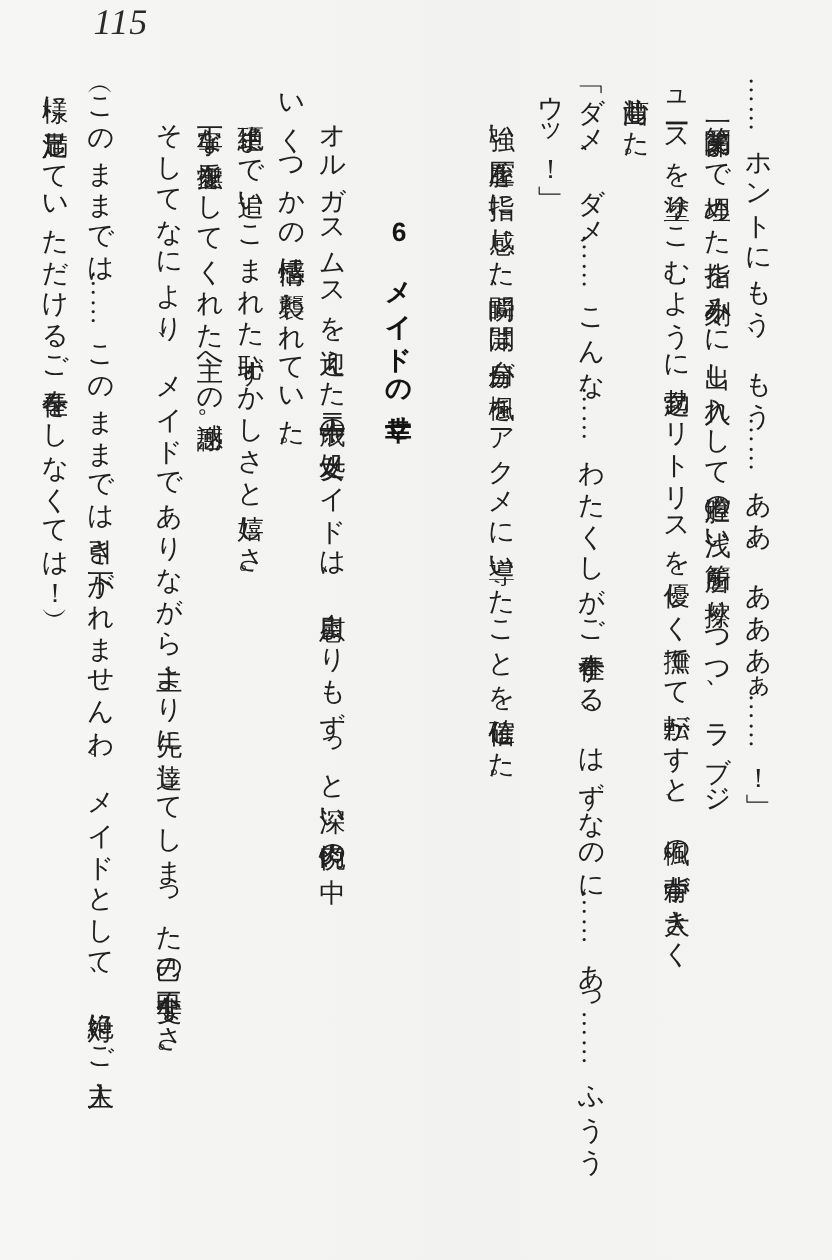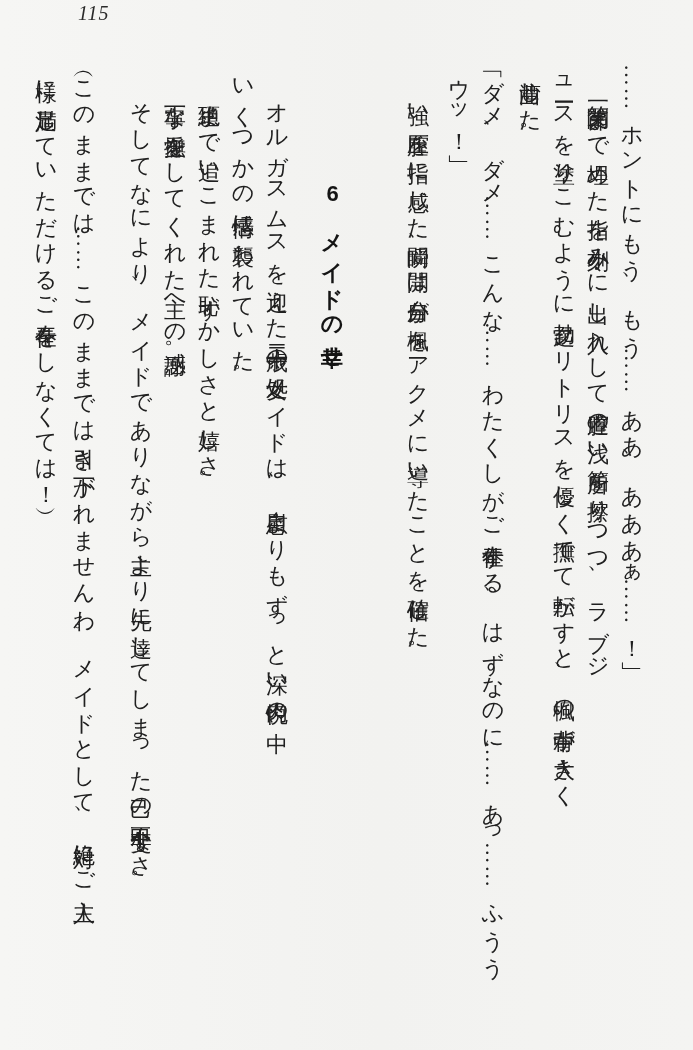--- a/index.html
+++ b/index.html
@@ -12,21 +12,21 @@
     width: 693px;
     height: 1050px;
     background: linear-gradient(90deg, #f6f6f4 0%, #f2f2f0 55%, #f4f4f2 100%);
     overflow: hidden;
     font-family: "Liberation Serif", "DejaVu Serif", serif;
   }
   .page-number {
     position: absolute;
     left: 78px;
     top: 2px;
-    font-size: 20px;
+    font-size: 30px;
     font-style: italic;
     letter-spacing: 1px;
     color: #2a2a2a;
     font-family: "Liberation Serif", "DejaVu Serif", serif;
     text-align: right;
   }
   .col {
     position: absolute;
     writing-mode: vertical-rl;
     text-orientation: mixed;

